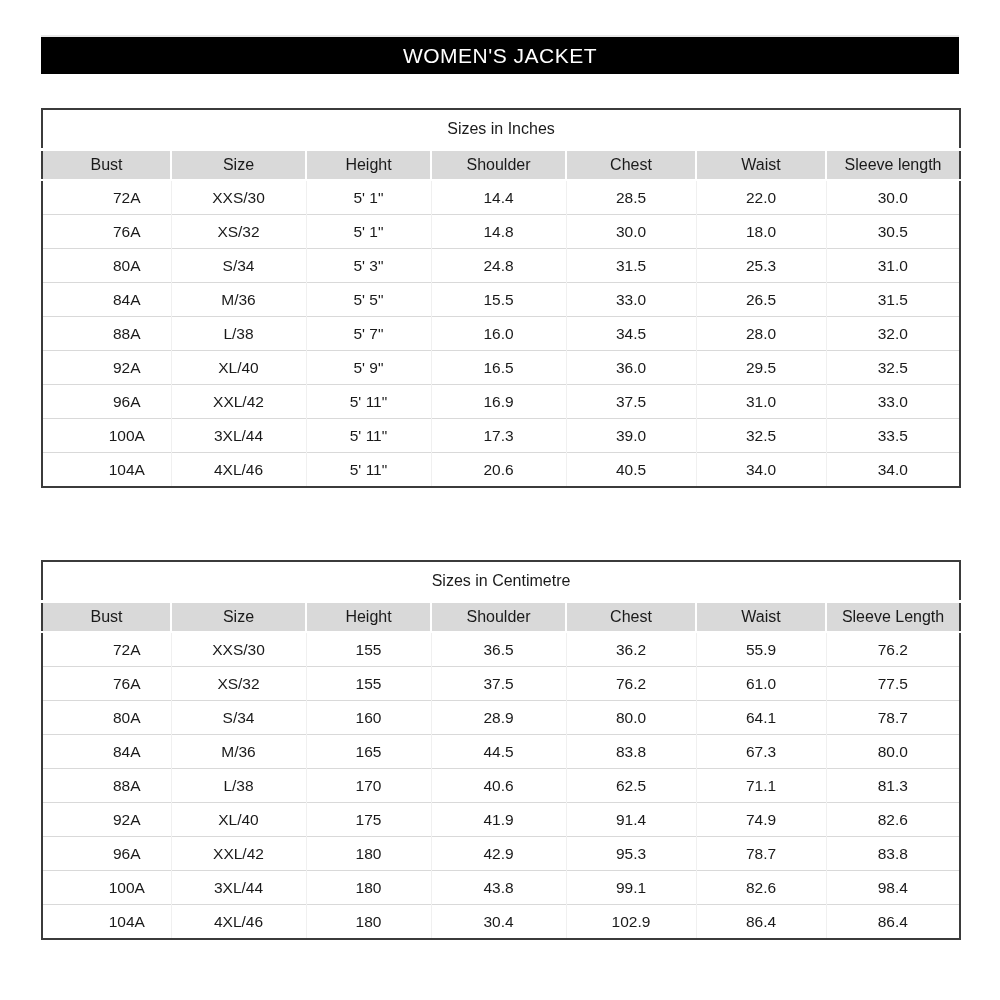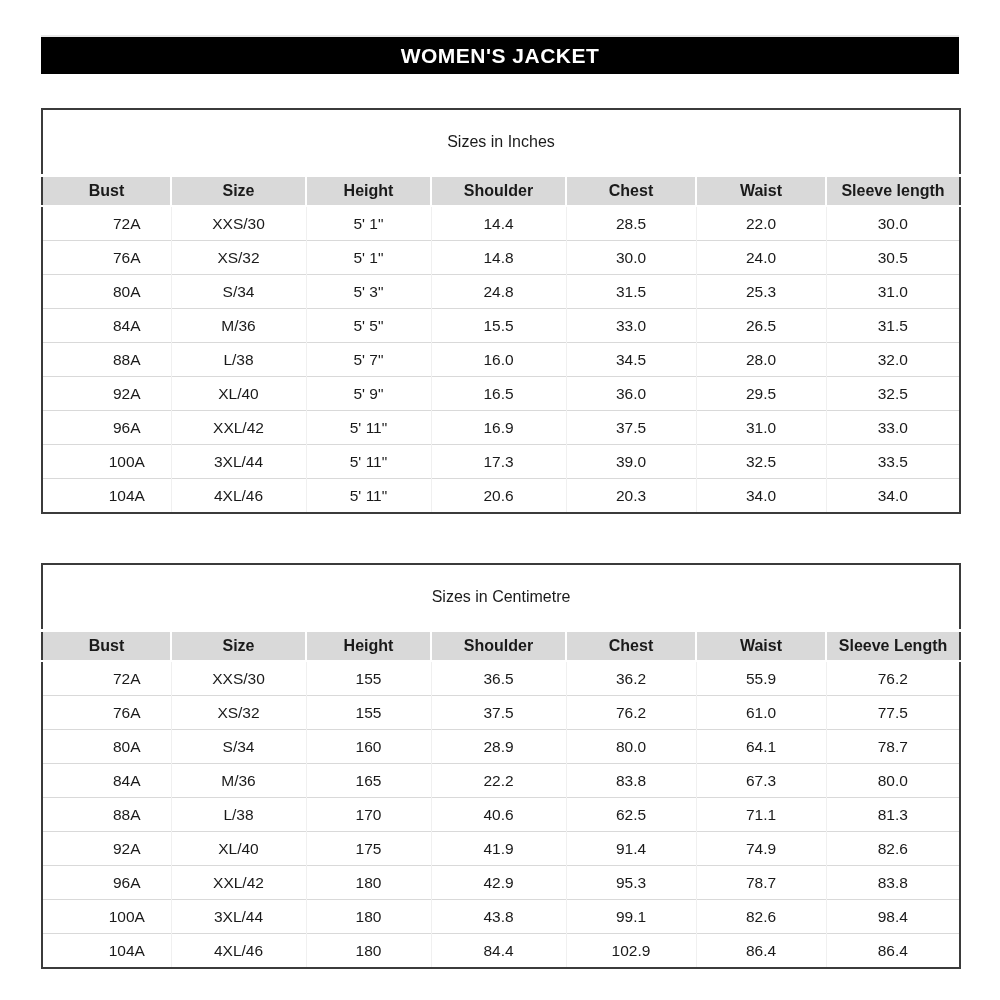--- a/index.html
+++ b/index.html
@@ -23,49 +23,49 @@
     margin: 0 41px;
     height: 37px;
     background: #000000;
     border-top: 2px solid #e9e9e9;
     display: flex;
     align-items: center;
     justify-content: center;
   }
   .banner-title {
     color: #ffffff;
-    font-weight: bold;
+    font-weight: normal;
     font-size: 21px;
     letter-spacing: 0.5px;
   }
   table.size-table {
     width: 918px;
     margin: 0 41px;
     border-collapse: collapse;
     table-layout: fixed;
     border: 2px solid #3b3b3b;
     background: #ffffff;
   }
   table.size-table.first { margin-top: 34px; }
-  table.size-table.second { margin-top: 49px; }
+  table.size-table.second { margin-top: 72px; }
   .caption-row td {
     height: 30px;
     text-align: center;
     vertical-align: middle;
     font-size: 16px;
     background: #ffffff;
     border-bottom: 2px solid #4d4d4d;
-    padding: 17px;
+    padding: 4px;
   }
   .header-row th {
     height: 28px;
     background: #d9d9d9;
     text-align: center;
     vertical-align: middle;
-    font-weight: bold;
+    font-weight: normal;
     font-size: 16px;
     border-top: 3px solid #ffffff;
     border-bottom: 2px solid #ffffff;
     border-left: 2px solid #ffffff;
     padding: 0;
   }
   .header-row th:first-child { border-left: none; }
   tbody.body-rows td {
     height: 33px;
     text-align: center;
@@ -121,21 +121,21 @@
           <td>28.5</td>
           <td>22.0</td>
           <td>30.0</td>
         </tr>
         <tr>
           <td>76A</td>
           <td>XS/32</td>
           <td>5' 1"</td>
           <td>14.8</td>
           <td>30.0</td>
-          <td>24.0</td>
+          <td>18.0</td>
           <td>30.5</td>
         </tr>
         <tr>
           <td>80A</td>
           <td>S/34</td>
           <td>5' 3"</td>
           <td>24.8</td>
           <td>31.5</td>
           <td>25.3</td>
           <td>31.0</td>
@@ -183,21 +183,21 @@
           <td>17.3</td>
           <td>39.0</td>
           <td>32.5</td>
           <td>33.5</td>
         </tr>
         <tr>
           <td>104A</td>
           <td>4XL/46</td>
           <td>5' 11"</td>
           <td>20.6</td>
-          <td>20.3</td>
+          <td>40.5</td>
           <td>34.0</td>
           <td>34.0</td>
         </tr>
       </tbody>
   </table>
 
   <table class="size-table second">
     <colgroup>
       <col style="width:129px">
         <col style="width:135px">
@@ -246,21 +246,21 @@
           <td>160</td>
           <td>28.9</td>
           <td>80.0</td>
           <td>64.1</td>
           <td>78.7</td>
         </tr>
         <tr>
           <td>84A</td>
           <td>M/36</td>
           <td>165</td>
-          <td>22.2</td>
+          <td>44.5</td>
           <td>83.8</td>
           <td>67.3</td>
           <td>80.0</td>
         </tr>
         <tr>
           <td>88A</td>
           <td>L/38</td>
           <td>170</td>
           <td>40.6</td>
           <td>62.5</td>
@@ -291,21 +291,21 @@
           <td>180</td>
           <td>43.8</td>
           <td>99.1</td>
           <td>82.6</td>
           <td>98.4</td>
         </tr>
         <tr>
           <td>104A</td>
           <td>4XL/46</td>
           <td>180</td>
-          <td>84.4</td>
+          <td>30.4</td>
           <td>102.9</td>
           <td>86.4</td>
           <td>86.4</td>
         </tr>
       </tbody>
   </table>
 
 </div>
 
 </body></html>

